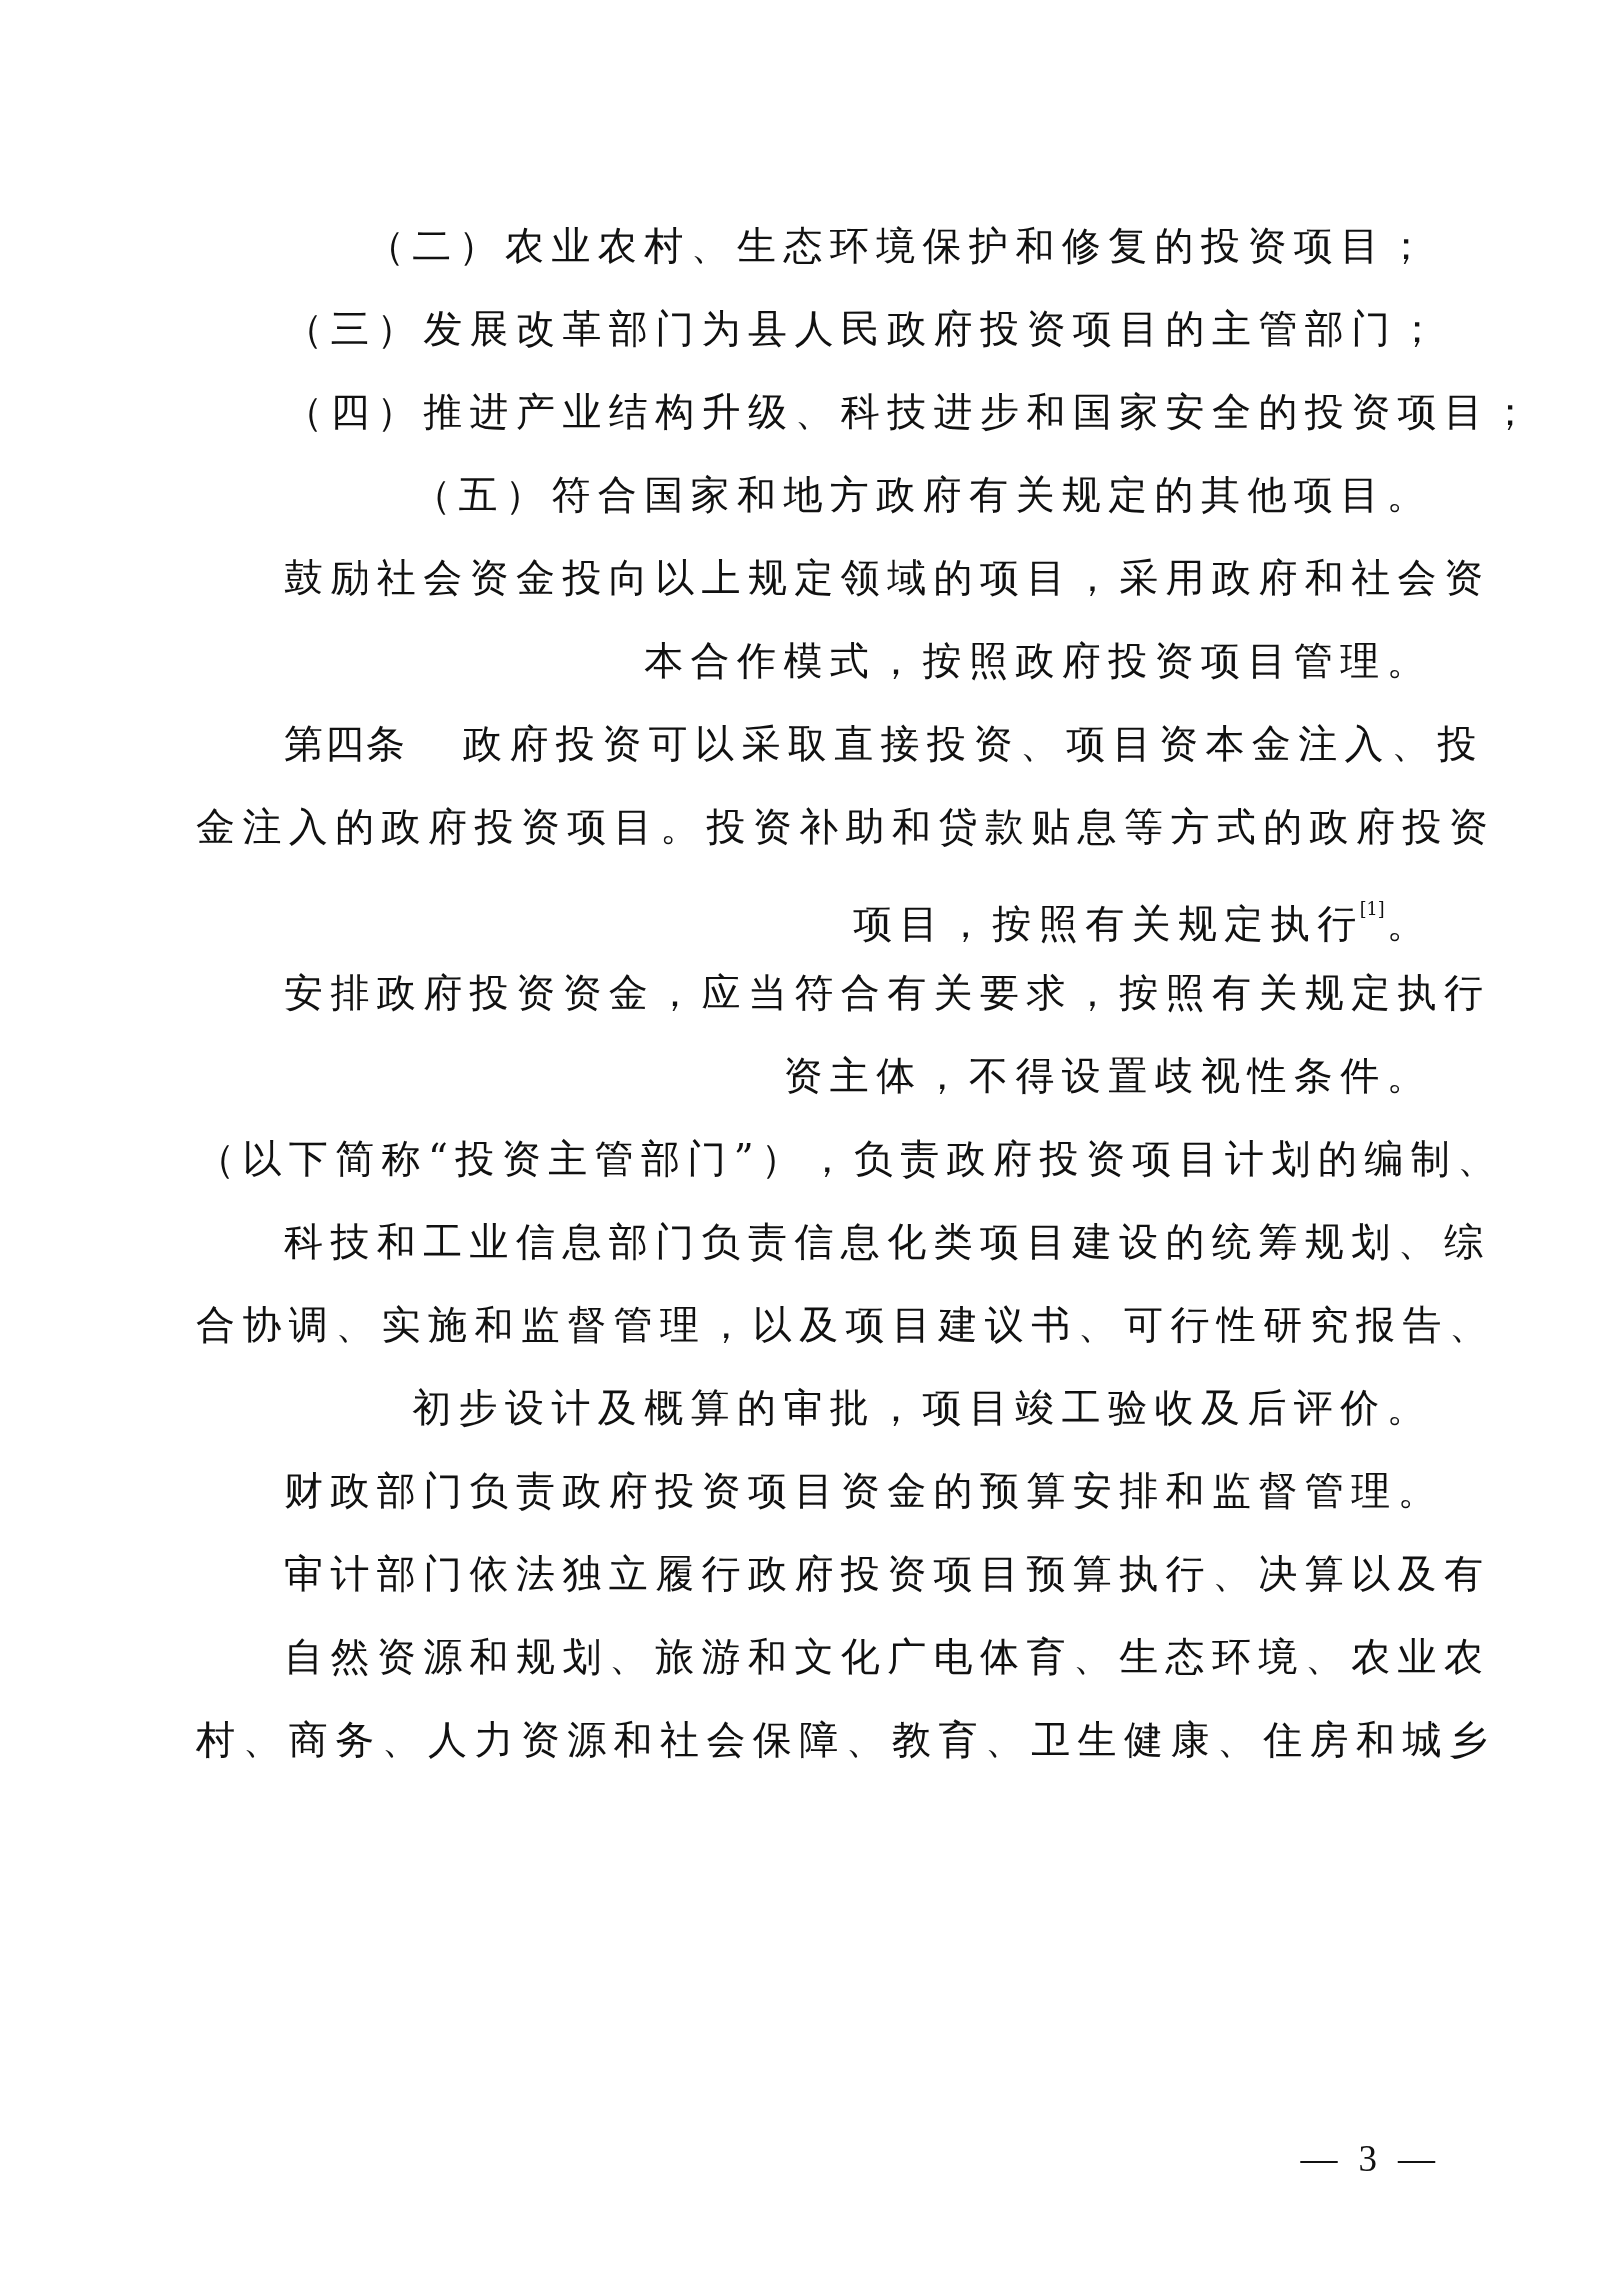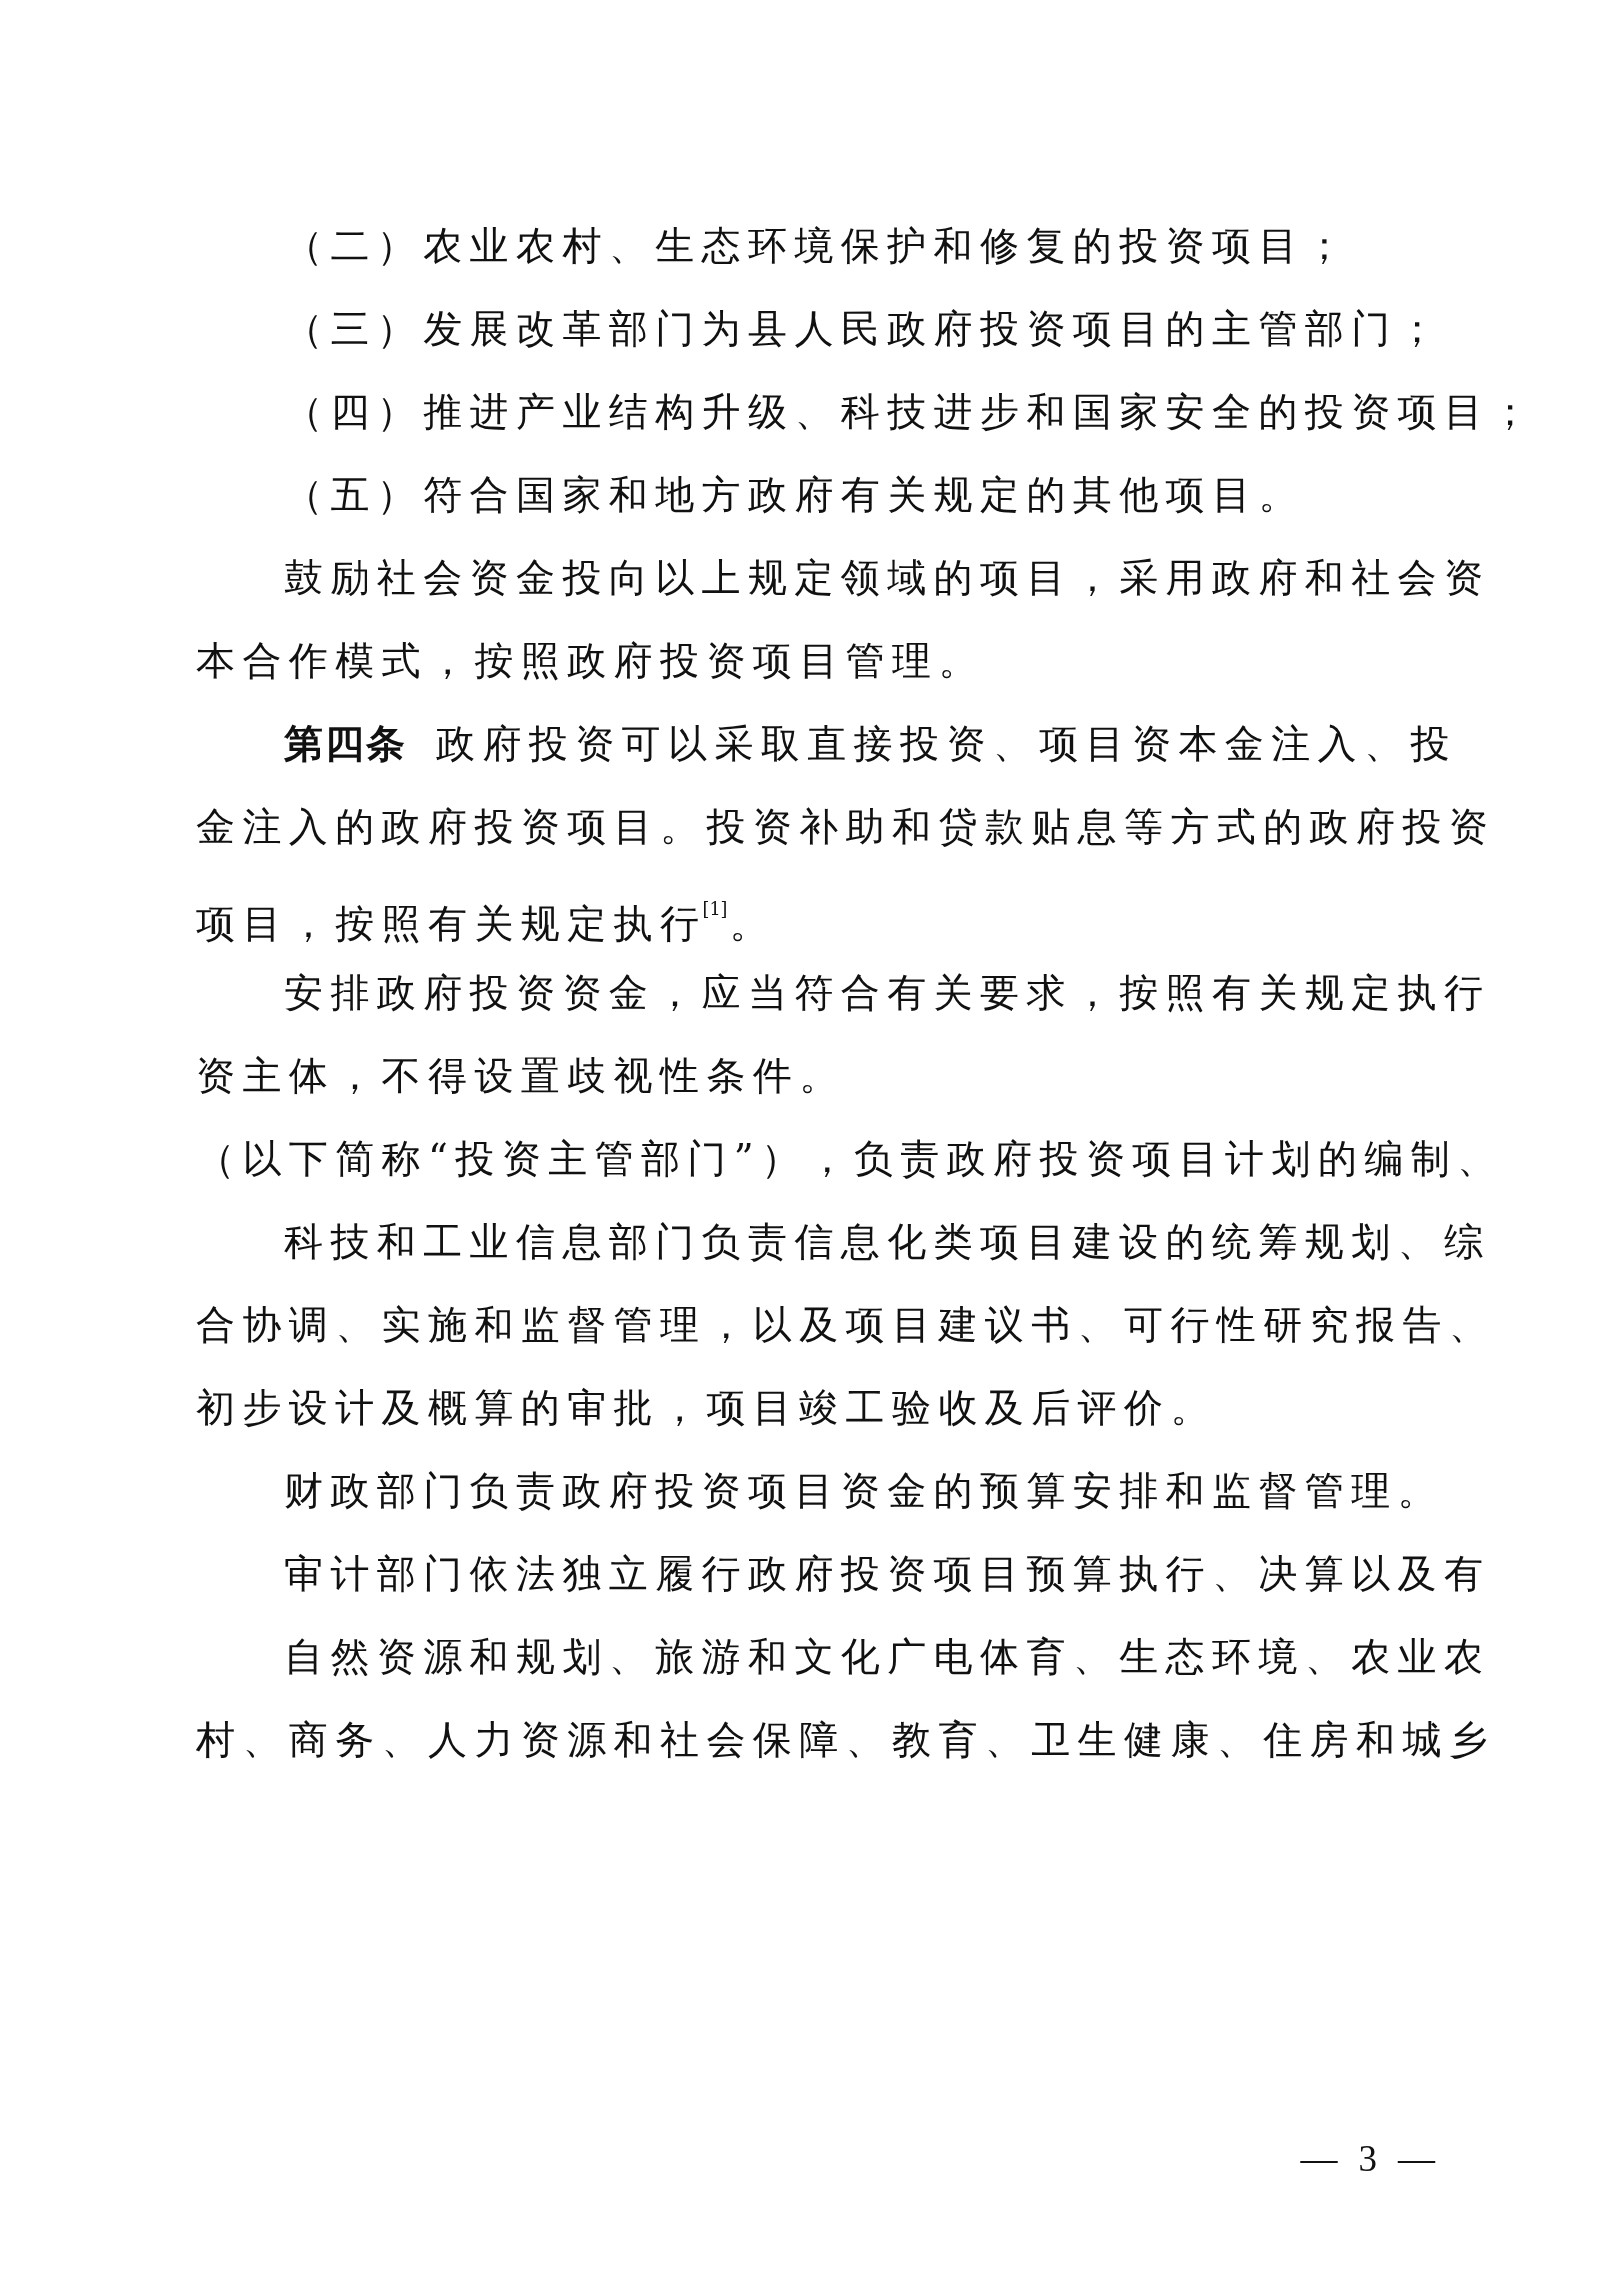--- a/index.html
+++ b/index.html
@@ -28,27 +28,28 @@
       top: 204px;
       width: 1237px;
     }
     .line {
       height: 83px;
       line-height: 83px;
       font-size: 39px;
       letter-spacing: 7.4px;
       white-space: nowrap;
       overflow: visible;
+      text-align: right;
     }
     .line.indent { padding-left: 88px; }
     .art {
       font-family: "DejaVu Sans", "Liberation Sans", sans-serif;
-      font-weight: bold;
+      font-weight: normal;
       letter-spacing: 2px;
-      margin-right: 29px;
+      margin-right: 56px;
     }
     .fn {
       font-size: 17.6px;
       vertical-align: 21.6px;
       letter-spacing: 0;
       margin-left: -3.9px;
       margin-right: 2px;
     }
     .page-number {
       position: absolute;

